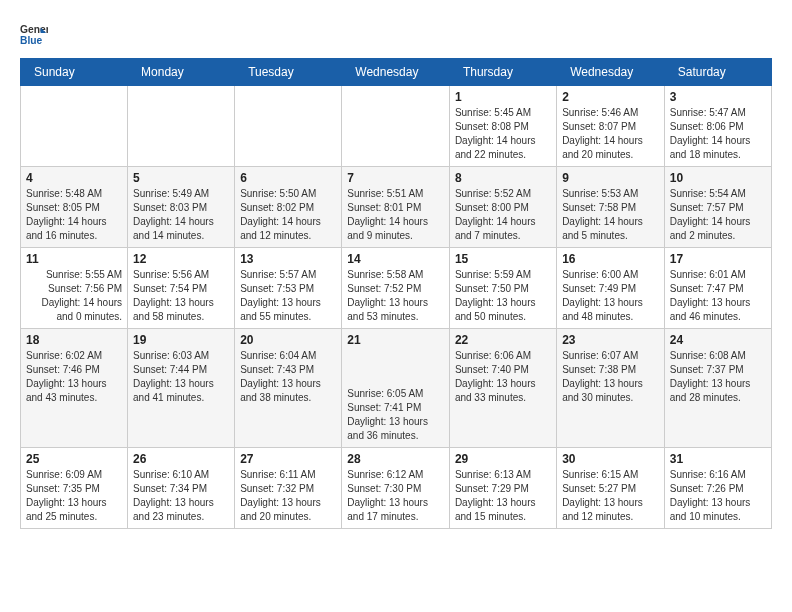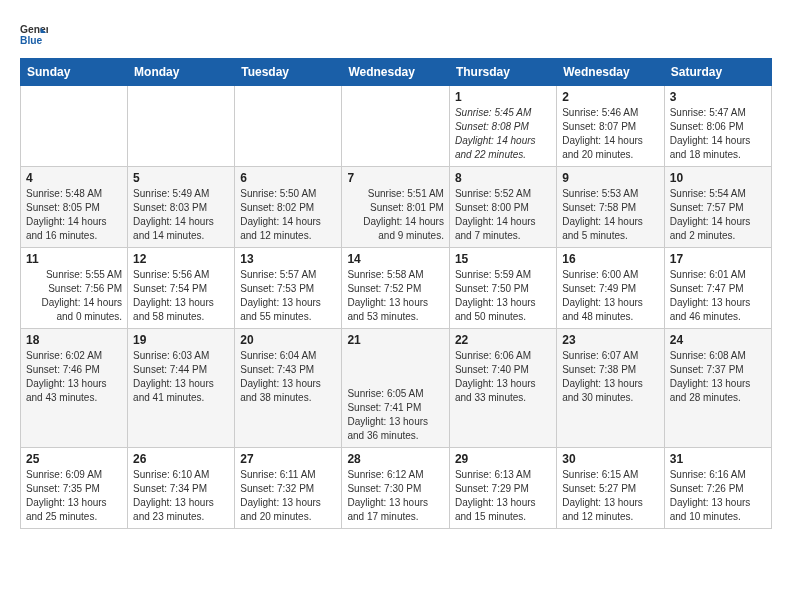--- a/index.html
+++ b/index.html
@@ -39,23 +39,23 @@
     }
     .calendar {
       width: 100%;
       border-collapse: collapse;
       font-size: 11px;
     }
     .calendar th {
       background: #1a5fa8;
       color: #fff;
       text-align: left;
-      padding: 6px 6px;
+      padding: 6px 13px;
       font-size: 12px;
-      font-weight: bold;
+      font-weight: normal;
       border: 1px solid #1a5fa8;
     }
     .calendar td {
       border: 1px solid #ccc;
       vertical-align: top;
       padding: 4px 5px;
       min-height: 80px;
       height: 80px;
       width: 108px;
       background: #fff;
@@ -108,21 +108,21 @@
       </tr>
   </thead>
   <tbody id="calendar-body">
   <tr>
         <td class="empty-cell"></td>
         <td class="empty-cell"></td>
         <td class="empty-cell"></td>
         <td class="empty-cell"></td>
         <td>
           <div class="day-num">1</div>
-          <div class="day-info" style="white-space: pre-line; font-style: italic;">Sunrise: 5:45 AM
+          <div class="day-info" style="white-space: pre-line;">Sunrise: 5:45 AM
 Sunset: 8:08 PM
 Daylight: 14 hours
 and 22 minutes.</div>
         </td>
         <td>
           <div class="day-num">2</div>
           <div class="day-info" style="white-space: pre-line;">Sunrise: 5:46 AM
 Sunset: 8:07 PM
 Daylight: 14 hours
 and 20 minutes.</div>
@@ -152,21 +152,21 @@
         </td>
         <td>
           <div class="day-num">6</div>
           <div class="day-info" style="white-space: pre-line;">Sunrise: 5:50 AM
 Sunset: 8:02 PM
 Daylight: 14 hours
 and 12 minutes.</div>
         </td>
         <td>
           <div class="day-num">7</div>
-          <div class="day-info" style="white-space: pre-line; text-align: right;">Sunrise: 5:51 AM
+          <div class="day-info" style="white-space: pre-line;">Sunrise: 5:51 AM
 Sunset: 8:01 PM
 Daylight: 14 hours
 and 9 minutes.</div>
         </td>
         <td>
           <div class="day-num">8</div>
           <div class="day-info" style="white-space: pre-line;">Sunrise: 5:52 AM
 Sunset: 8:00 PM
 Daylight: 14 hours
 and 7 minutes.</div>

